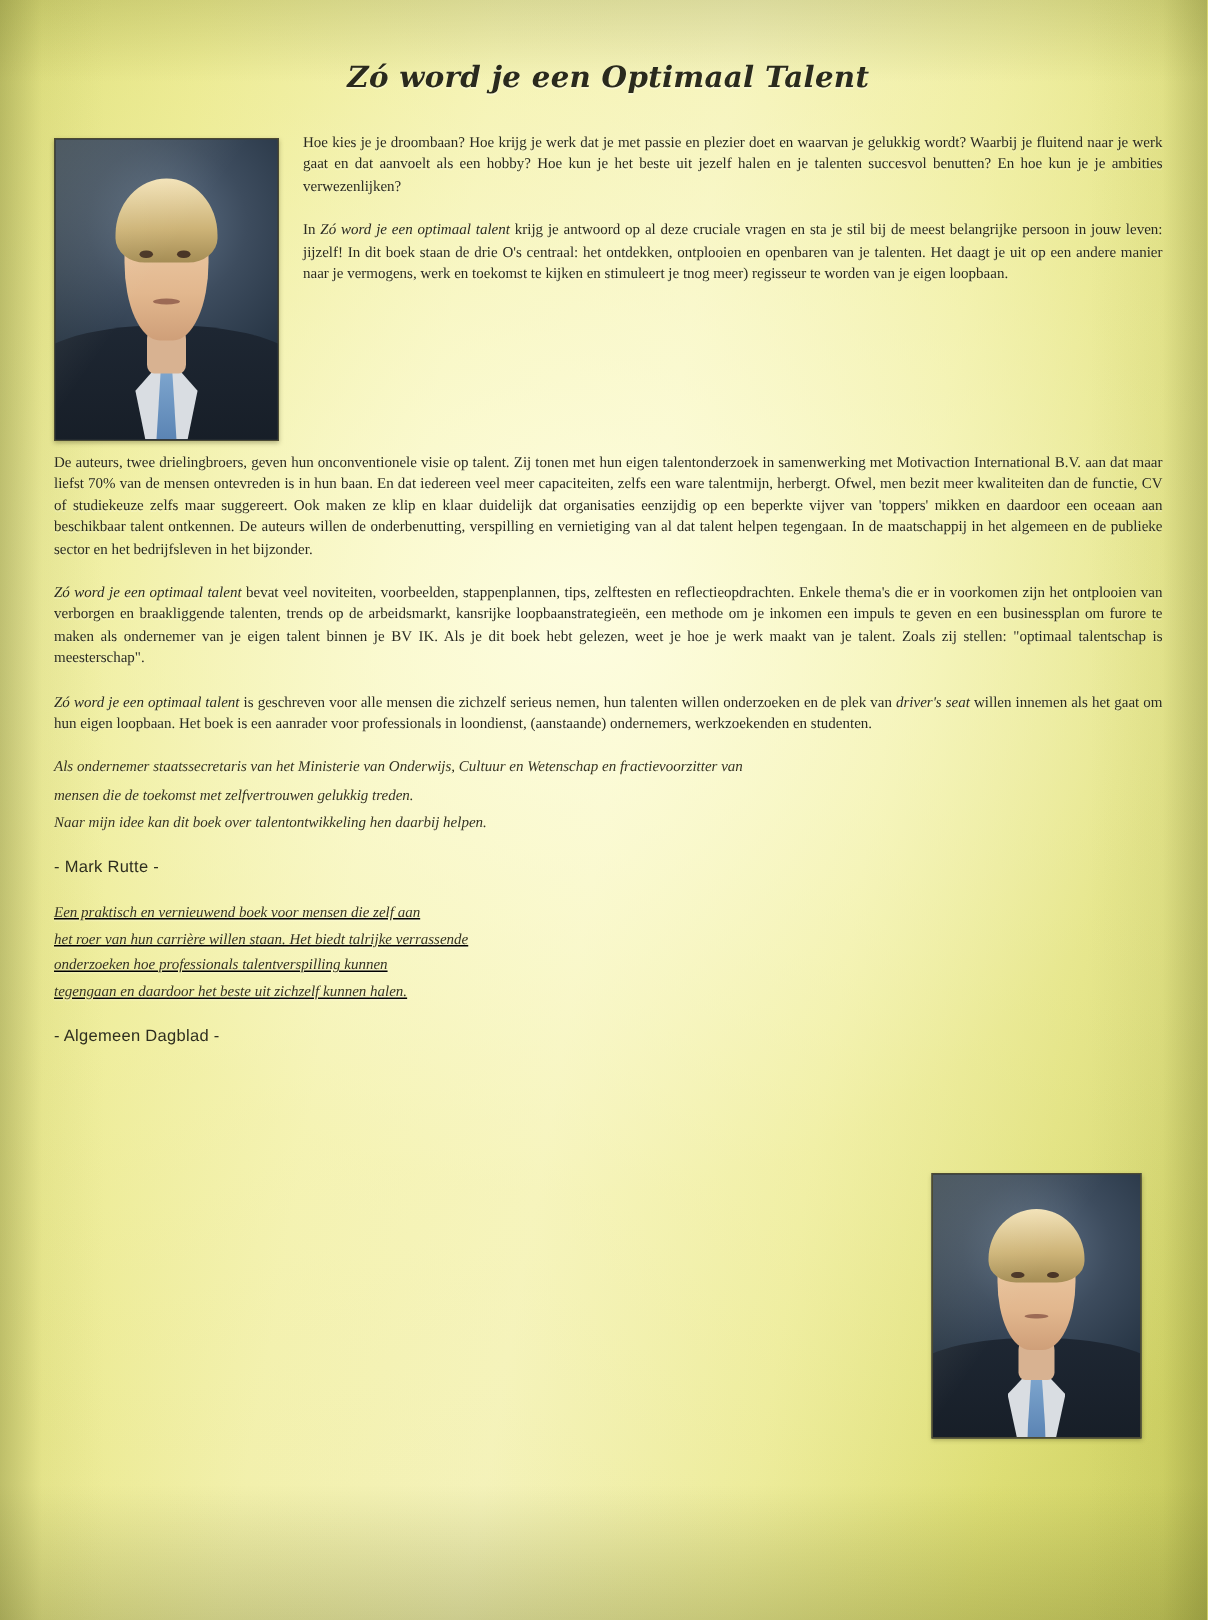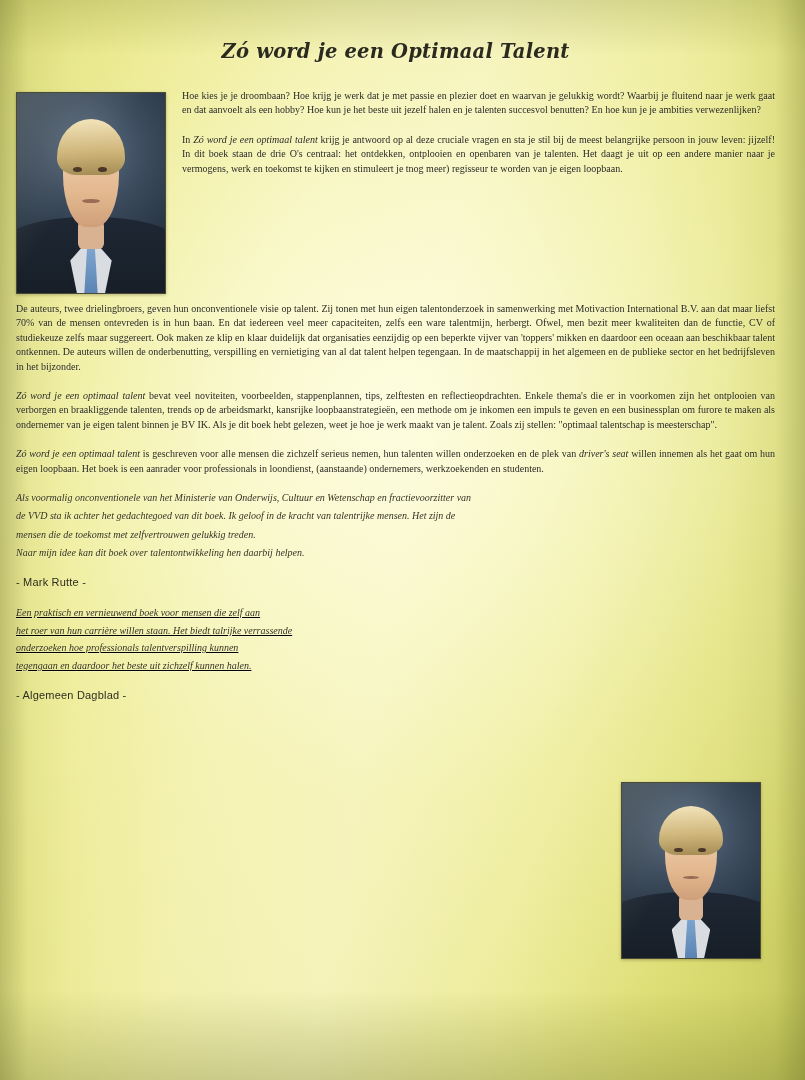--- a/index.html
+++ b/index.html
@@ -33,21 +33,21 @@
     background:
       linear-gradient(to right, rgba(90,95,30,0.30) 0px, rgba(120,125,40,0.06) 28px, rgba(0,0,0,0) 70px),
       linear-gradient(to left, rgba(95,100,30,0.28) 0px, rgba(120,125,40,0.05) 30px, rgba(0,0,0,0) 80px),
       linear-gradient(to bottom, rgba(120,125,45,0.22) 0px, rgba(0,0,0,0) 55px),
       linear-gradient(to top, rgba(110,115,40,0.30) 0px, rgba(0,0,0,0) 90px);
   }
 
   .content {
     position: relative;
     z-index: 2;
-    padding: 34px 30px 20px 16px;
+    padding: 34px 30px 20px 36px;
   }
 
   
   .title {
     text-align: center;
     font-family: "DejaVu Serif", serif;
     font-weight: bold;
     font-style: italic;
     font-size: 19.5px;
     letter-spacing: 0.2px;
@@ -237,22 +237,21 @@
       <p>
         <span class="it">Zó word je een optimaal talent</span><span> bevat veel noviteiten, voorbeelden, stappenplannen, tips, zelftesten en reflectieopdrachten. Enkele thema's die er in voorkomen zijn het ontplooien van verborgen en braakliggende talenten, trends op de arbeidsmarkt, kansrijke loopbaanstrategieën, een methode om je inkomen een impuls te geven en een businessplan om furore te maken als ondernemer van je eigen talent binnen je BV IK. Als je dit boek hebt gelezen, weet je hoe je werk maakt van je talent. Zoals zij stellen: "optimaal talentschap is meesterschap".</span>
       </p>
 
       <p>
         <span class="it">Zó word je een optimaal talent</span><span> is geschreven voor alle mensen die zichzelf serieus nemen, hun talenten willen onderzoeken en de plek van </span><span class="it">driver's seat</span><span> willen innemen als het gaat om hun eigen loopbaan. Het boek is een aanrader voor professionals in loondienst, (aanstaande) ondernemers, werkzoekenden en studenten.</span>
       </p>
     </div>
 
     <div class="quote-block">
-      <p class="quote">Als voormalig onconventionele van het Ministerie van Onderwijs, Cultuur en Wetenschap en fractievoorzitter van</p>
-      <p class="quote">de VVD sta ik achter het gedachtegoed van dit boek. Ik geloof in de kracht van talentrijke mensen. Het zijn de</p>
+      <p class="quote">Als ondernemer staatssecretaris van het Ministerie van Onderwijs, Cultuur en Wetenschap en fractievoorzitter van</p>
       <p class="quote">mensen die de toekomst met zelfvertrouwen gelukkig treden.</p>
       <p class="quote">Naar mijn idee kan dit boek over talentontwikkeling hen daarbij helpen.</p>
     </div>
 
     <div class="attrib">- Mark Rutte -</div>
 
     <div class="quote-block press">
       <p class="quote">Een praktisch en vernieuwend boek voor mensen die zelf aan</p>
       <p class="quote">het roer van hun carrière willen staan. Het biedt talrijke verrassende</p>
       <p class="quote">onderzoeken hoe professionals talentverspilling kunnen</p>

